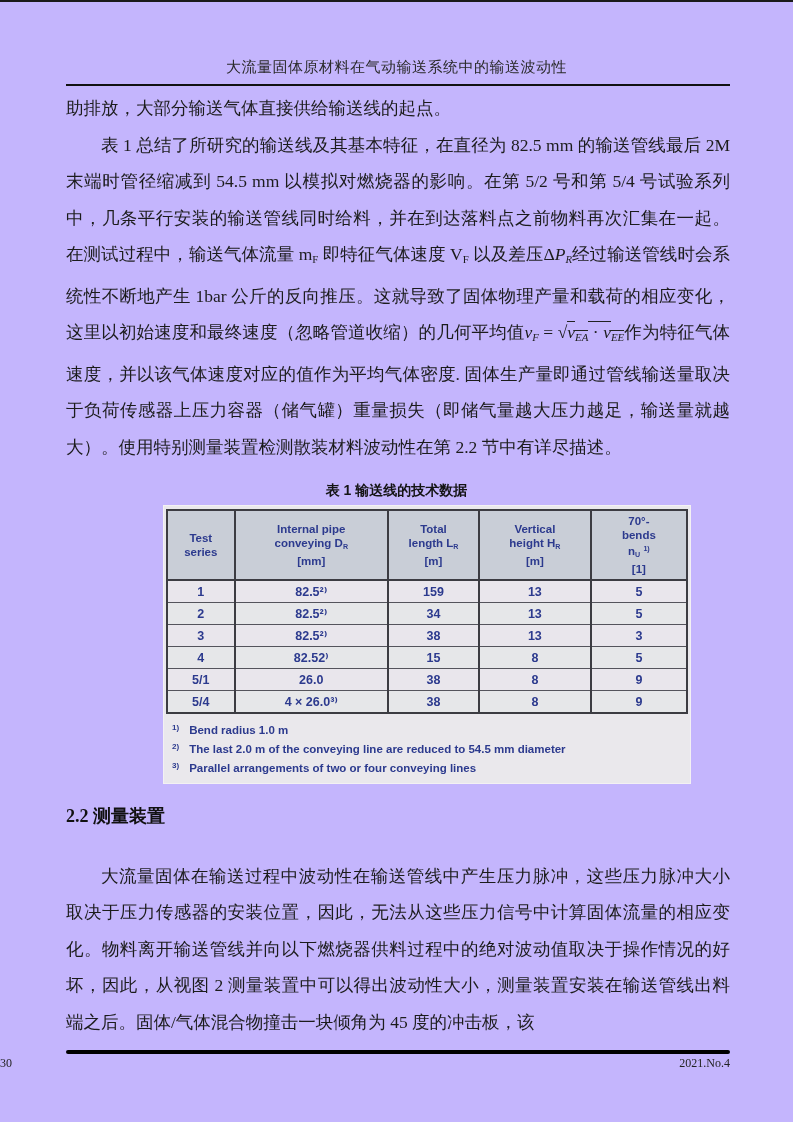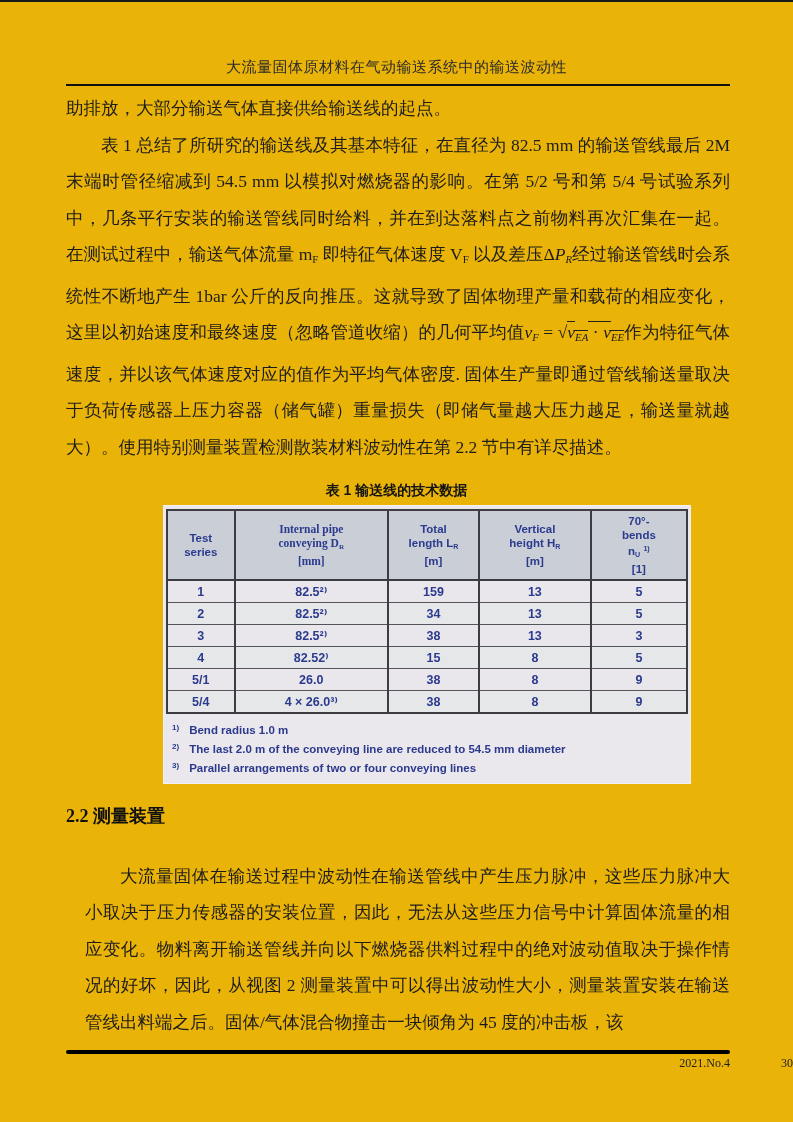--- a/index.html
+++ b/index.html
@@ -1,32 +1,32 @@
 <!DOCTYPE html>
 <html><head>
 <meta charset="utf-8">
 <style>
   html,body{margin:0;padding:0;background:#888;}
   .page{
     position:relative; width:793px; height:1122px; margin:0 auto;
-    background:#eab308; overflow:hidden;
+    background:#c4b5fd; overflow:hidden;
     font-family:"Liberation Serif","DejaVu Serif",serif; color:#1c1c1c;
   }
   .top-edge{position:absolute;top:0;left:0;width:100%;height:2px;background:#1a1a1a;}
   .header-title{
     position:absolute; top:58px; left:0; width:100%; text-align:center;
     font-size:15px; color:#2a2a2a; letter-spacing:0.5px;
   }
   .header-rule{position:absolute; top:84px; left:66px; width:664px; height:2px; background:#111;}
   .content{
     position:absolute; left:66px; width:664px; top:90px;
     font-size:17.5px; line-height:36.5px; text-align:justify;
   }
   .content p{margin:0;}
-  .indent{text-indent:2em;margin-left:19px;}
+  .indent{text-indent:2em;}
   .rs-sub{font-size:0.62em; vertical-align:-0.28em;}
   .rs-sup{font-size:0.62em; vertical-align:0.5em;}
   .rs-i{font-style:italic;}
   .rs-ol{border-top:1.5px solid #222;}
   .table-caption{
     position:absolute; top:482px; left:0; width:100%; text-align:center;
     font-family:Liberation Sans, sans-serif;
     font-weight:bold; font-size:14px; color:#141414;
   }
   .table-scan{
@@ -47,21 +47,21 @@
   table.data{border:2px solid #3c3c42;}
   table.data thead th{
     background:#c9ced7; font-size:11.5px; font-weight:bold; height:68px;
     line-height:14px; vertical-align:middle; border-bottom:2px solid #3c3c42;
   }
   table.data tbody td{
     background:#e9e6ec; font-size:12.5px; font-weight:bold; height:21px;
   }
   table.data tbody tr:nth-child(even) td{background:#e6e7e9;}
   table.data th:nth-child(1){width:13%;}
-  table.data th:nth-child(2){width:29.5%;font-family:Liberation Serif, serif;}
+  table.data th:nth-child(2){width:29.5%;}
   table.data th:nth-child(3){width:17.5%;}
   table.data th:nth-child(4){width:21.5%;}
   table.data th:nth-child(5){width:18.5%;}
   .footnotes{
     margin:6px 0 0 6px;
     font-family:"Liberation Sans","DejaVu Sans",sans-serif;
     font-size:11.5px; font-weight:bold; color:#2c3a8e; line-height:16px;
   }
   .footnote{margin:0 0 1px 0;}
   .fn-marker{font-size:0.7em; vertical-align:0.5em; margin-right:10px;}
@@ -72,21 +72,21 @@
   }
   .section-body{
     position:absolute; left:66px; width:664px; top:840px;
     font-size:17.5px; line-height:36.6px; text-align:justify;
   }
   .footer-rule{
     position:absolute; top:1050px; left:66px; width:664px; height:4px;
     background:#000; border-radius:3px;
   }
   .footer-page{
-    position:absolute; top:1056px; left:0; width:100%; text-align:right;
+    position:absolute; top:1056px; left:0; width:100%; text-align:left;
     font-size:12px; color:#222;
   }
   .footer-issue{
     position:absolute; top:1056px; right:63px;
     font-size:12px; color:#222;
   }
 </style>
 </head>
 <body>
 

